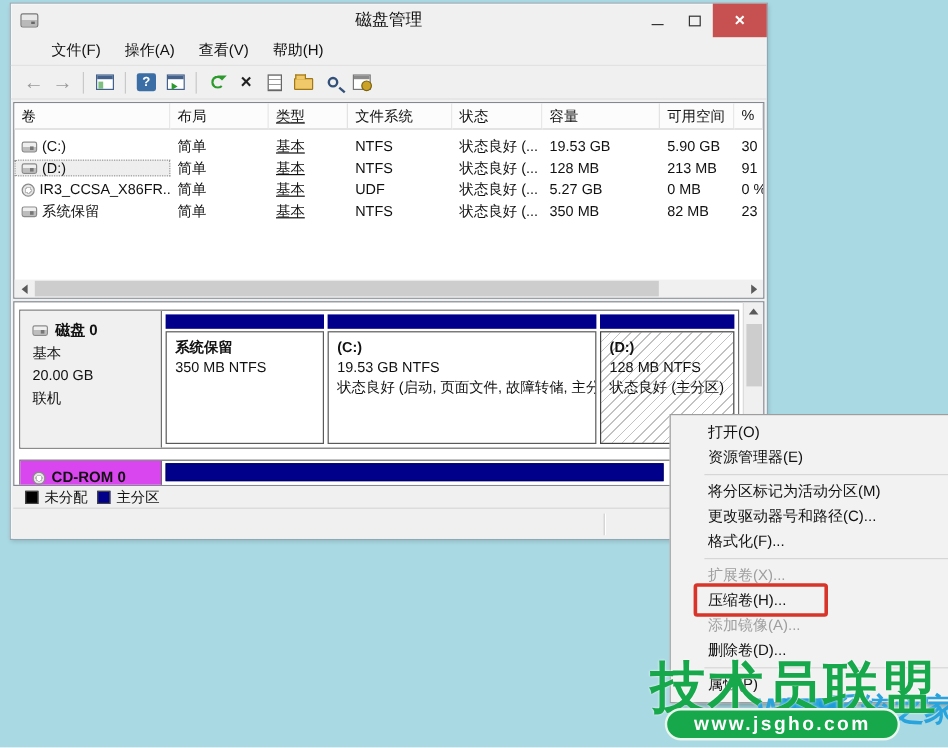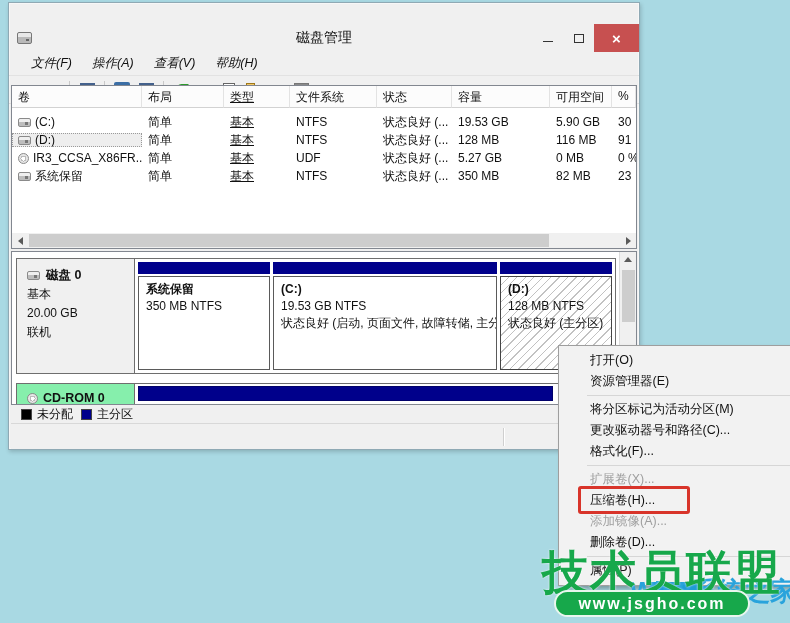--- a/index.html
+++ b/index.html
@@ -4,32 +4,32 @@
 <style>
   * { margin:0; padding:0; box-sizing:border-box; }
   html,body { width:790px; height:623px; overflow:hidden; }
   body { font-family:"Liberation Sans","DejaVu Sans",sans-serif; }
   .page { position:relative; width:790px; height:623px; background:#a9d9e3; overflow:hidden; }
   .abs { position:absolute; }
 
   
   .win { left:8px; top:2px; width:632px; height:448px; background:#f0f0f0;
          border:1px solid #8fa9b4; box-shadow:0 0 0 1px rgba(255,255,255,.45) inset, 1px 2px 4px rgba(0,0,0,.18); }
-  .titlebar { position:relative; height:28px; display:flex; align-items:center;margin-top:21px; }
+  .titlebar { position:relative; height:28px; display:flex; align-items:center; }
   .app-ico { width:15px; height:12px; margin-left:8px; border:1px solid #777; border-radius:2px;
              background:linear-gradient(#e8e8e8 45%, #b9b9b9 45%); position:relative; }
   .app-ico::after{ content:""; position:absolute; right:2px; bottom:2px; width:3px; height:2px; background:#666; }
   .title-text { position:absolute; left:0; right:0; text-align:center; font-size:14px; color:#111; }
   .caption-btns { margin-left:auto; display:flex; height:100%; align-items:stretch; }
   .cap-btn { width:31px; display:flex; align-items:center; justify-content:center; color:#333; font-size:13px; }
   .glyph-min { width:10px; height:1px; background:#333; margin-top:7px; }
   .glyph-max { width:10px; height:9px; border:1px solid #333; }
   .cap-close { width:45px; background:#c75050; color:#fff; font-size:15px; font-weight:bold; display:flex; align-items:center; justify-content:center; }
 
-  .menubar { height:24px; display:flex; align-items:center; padding-left:12px; border-bottom:1px solid #e2e2e2;font-style:italic; }
+  .menubar { height:24px; display:flex; align-items:center; padding-left:24px; border-bottom:1px solid #e2e2e2; }
   .menubar .mi { font-size:12.5px; color:#111; padding:3px 10px; }
 
   .toolbar { height:28px; display:flex; align-items:center; padding-left:7px; border-bottom:1px solid #e0e0e0; }
   .tb-sep { width:1px; height:18px; background:#c9c9c9; margin:0 5px; }
   .tb { display:flex; align-items:center; justify-content:center; width:24px; height:22px; }
   .arrow-glyph { font-size:17px; font-weight:bold; color:#9b9b9b; line-height:1; }
   .ico-panel { width:15px; height:13px; border:1px solid #44618c; background:#fff; position:relative; }
   .ico-panel::before { content:""; position:absolute; left:0; top:0; right:0; height:3px; background:#44618c; }
   .ico-panel.tree::after { content:""; position:absolute; left:1px; top:5px; width:4px; height:6px; background:#7fbf7f; }
   .ico-panel.play::after { content:""; position:absolute; left:3px; top:6px; width:0; height:0;
@@ -83,21 +83,21 @@
   .part { display:flex; flex-direction:column; }
   .p0{width:132px;} .p1{width:224px;} .p2{flex:1;}
   .part-strip { height:12px; background:#00008b; }
   .part-box { flex:1; border:1px solid #5a5a5a; background:#fff; margin-top:2px; padding:4px 0 0 7px; overflow:hidden; }
   .part-box div { font-size:12px; line-height:17px; white-space:nowrap; color:#111; }
   .pb-title { font-weight:bold; }
   .part-box.hatched { background:repeating-linear-gradient(135deg,#fff 0 5px,#c2c2c2 5px 6px); border:1px solid #444; }
   .vscroll { position:absolute; right:0; top:0; width:17px; height:152px; background:#f0f0f0; border-left:1px solid #dcdcdc; }
   .v-thumb { position:absolute; left:2px; top:18px; width:13px; height:52px; background:#cdcdcd; }
   .cd-row { position:absolute; left:4px; top:131px; width:600px; height:30px; border:1px solid #6e6e6e; display:flex; background:#fff; }
-  .cd-label { width:118px; background:#86efac; border-right:1px solid #6e6e6e; display:flex; align-items:center; gap:5px;
+  .cd-label { width:118px; background:#d946ef; border-right:1px solid #6e6e6e; display:flex; align-items:center; gap:5px;
               padding-left:10px; font-size:12.5px; font-weight:bold; color:#111; }
   .cd-bar-zone { flex:1; padding:2px 0 0 3px; }
   .cd-bar { width:415px; height:15px; background:#00008b; border:1px solid #00006a; }
 
   
   .legend { left:12px; top:403px; display:flex; align-items:center; gap:8px; }
   .leg-item { display:flex; align-items:center; gap:5px; font-size:12px; color:#111; }
   .leg-sq { width:11px; height:11px; border:1px solid #444; }
   .statusbar { left:2px; top:420px; width:626px; height:26px; background:#f0f0f0; border-top:1px solid #d8d8d8; }
   .sb-div { position:absolute; left:492px; top:4px; width:1px; height:18px; background:#cfcfcf; box-shadow:1px 0 0 #fff; }
@@ -219,21 +219,21 @@
         <div class="vt-row row-sel">
           <div class="vt-c c0 cell-vol">
               <span class="icon-drive"></span>
               <span>(D:)</span>
             </div>
           <div class="vt-c c1">简单</div>
           <div class="vt-c c2">基本</div>
           <div class="vt-c c3">NTFS</div>
           <div class="vt-c c4">状态良好 (...</div>
           <div class="vt-c c5">128 MB</div>
-          <div class="vt-c c6">116 MB</div>
+          <div class="vt-c c6">213 MB</div>
           <div class="vt-c c7">91</div>
         </div>
         <div class="vt-row">
           <div class="vt-c c0 cell-vol">
               <span class="icon-cd"></span>
               <span>IR3_CCSA_X86FR...</span>
             </div>
           <div class="vt-c c1">简单</div>
           <div class="vt-c c2">基本</div>
           <div class="vt-c c3">UDF</div>

